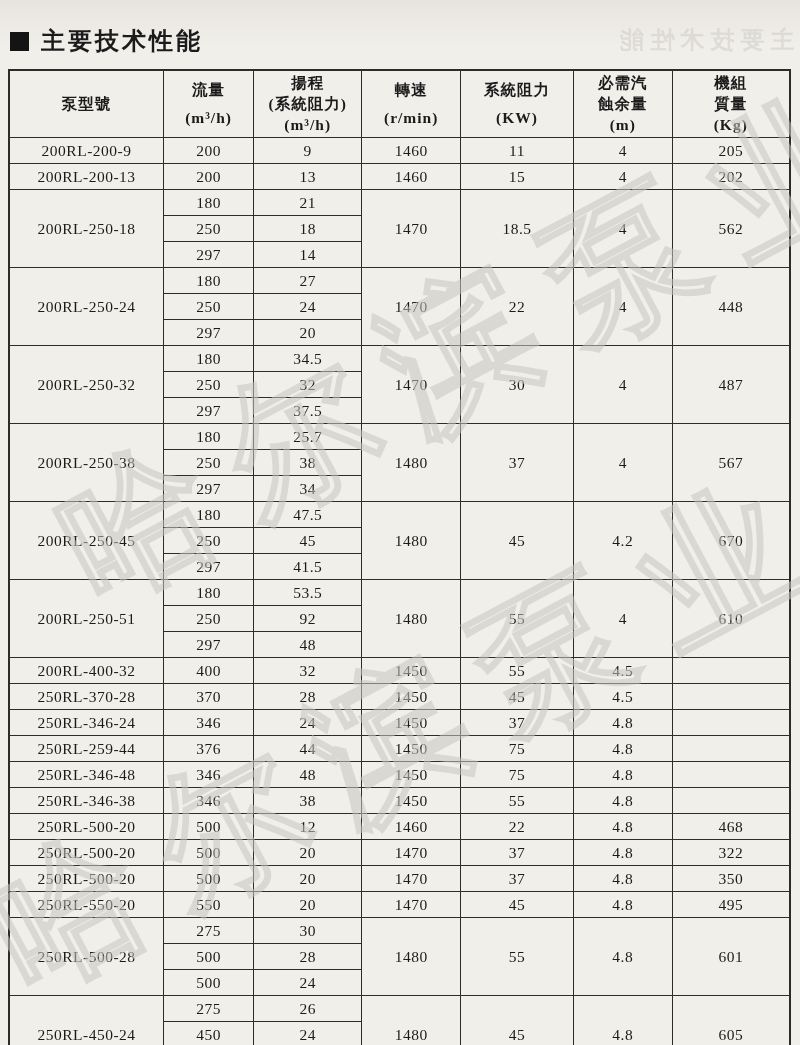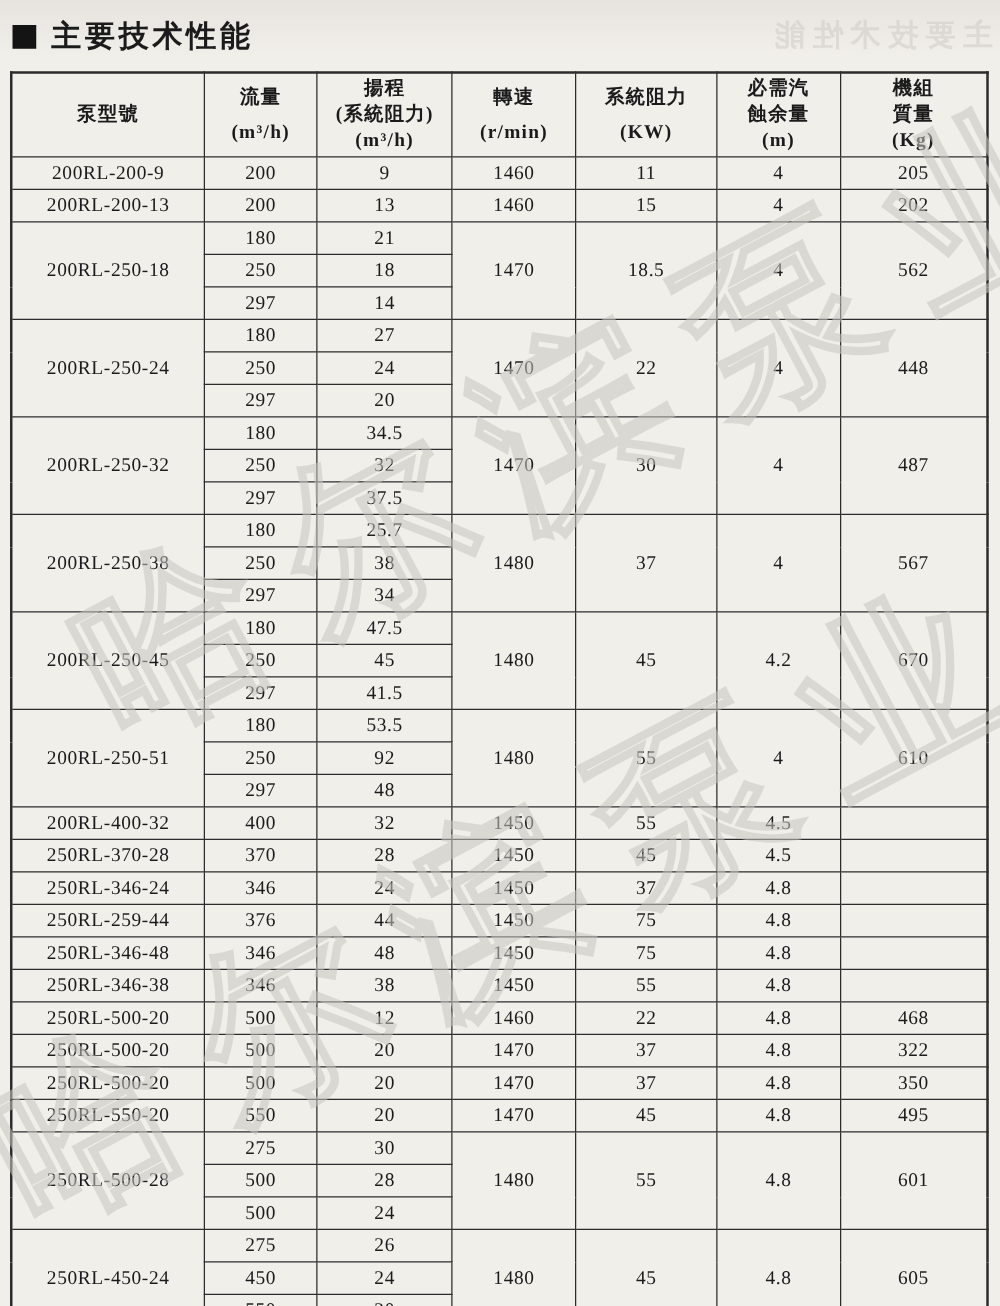--- a/index.html
+++ b/index.html
@@ -4,21 +4,21 @@
 <style>
   html,body{margin:0;padding:0;}
   body{
     width:800px;height:1045px;
     background:linear-gradient(180deg,#e7e4df 0,#f1efea 46px,#f1efea 100%);
     font-family:"Liberation Serif","DejaVu Serif",serif;
     color:#1b1b1b;
     position:relative;
     overflow:hidden;
   }
-  .page{position:absolute;inset:0;}
+  .page{position:absolute;inset:0;margin-top:12px;}
 
   
   .title-bar{
     position:absolute;top:13px;left:10px;
     display:flex;align-items:center;
     z-index:4;
   }
   .title-square{
     width:19px;height:19px;background:#141414;
     display:inline-block;margin-right:12px;flex:0 0 auto;

